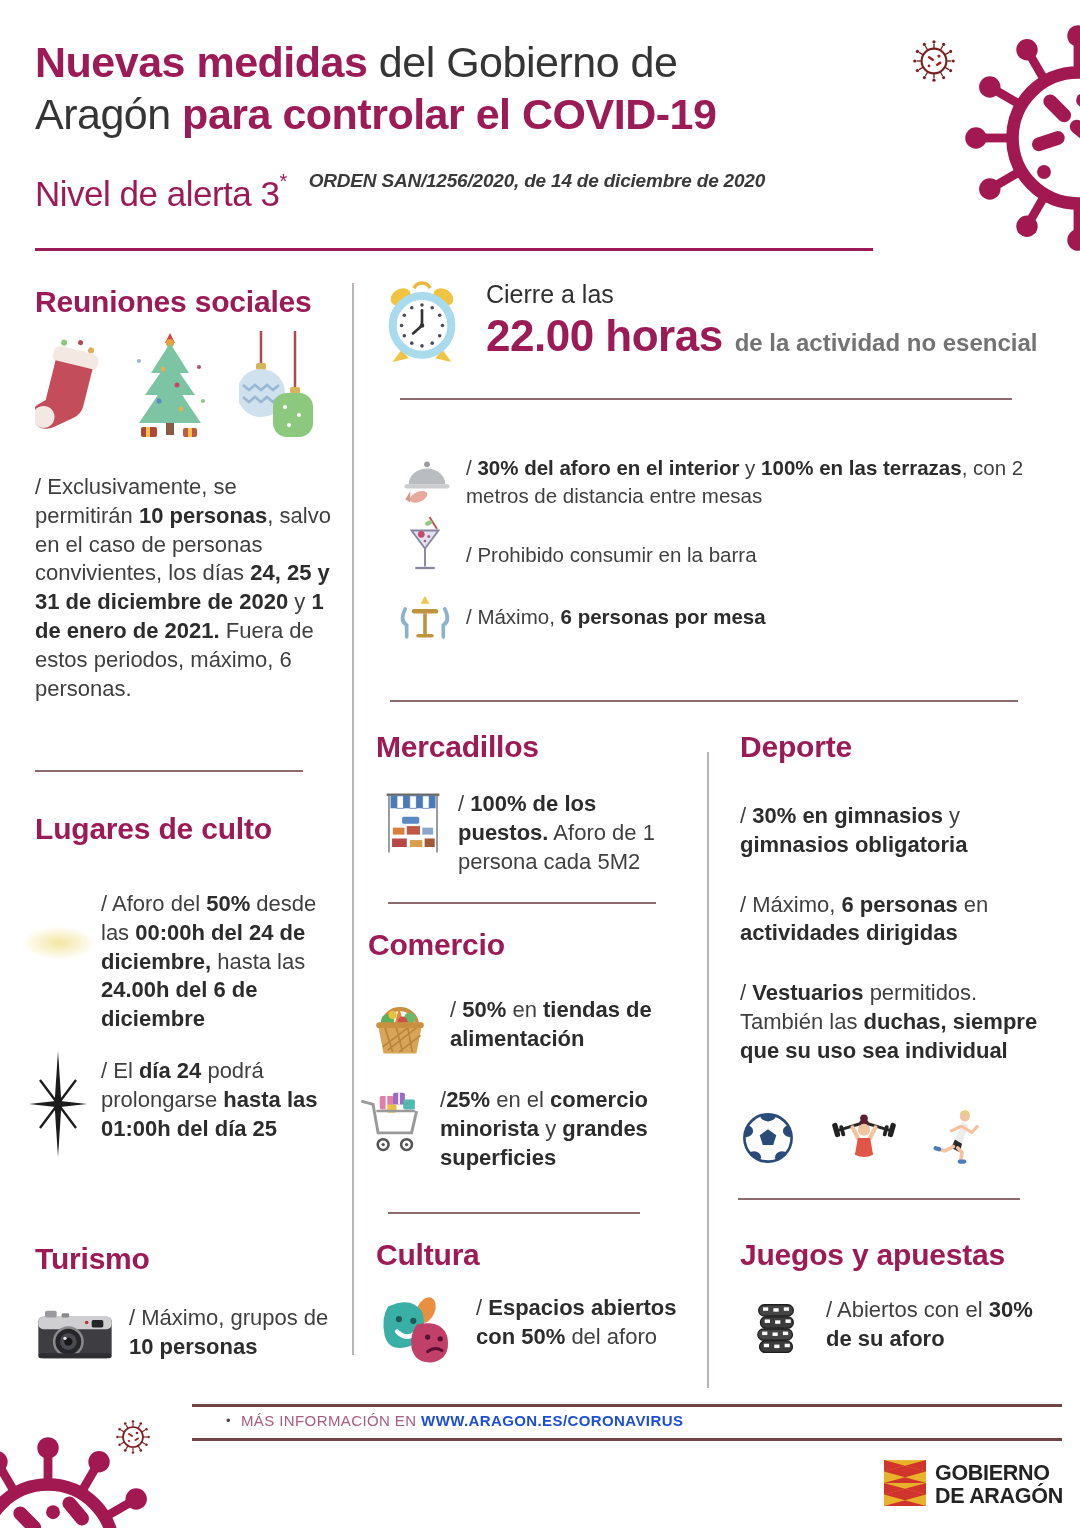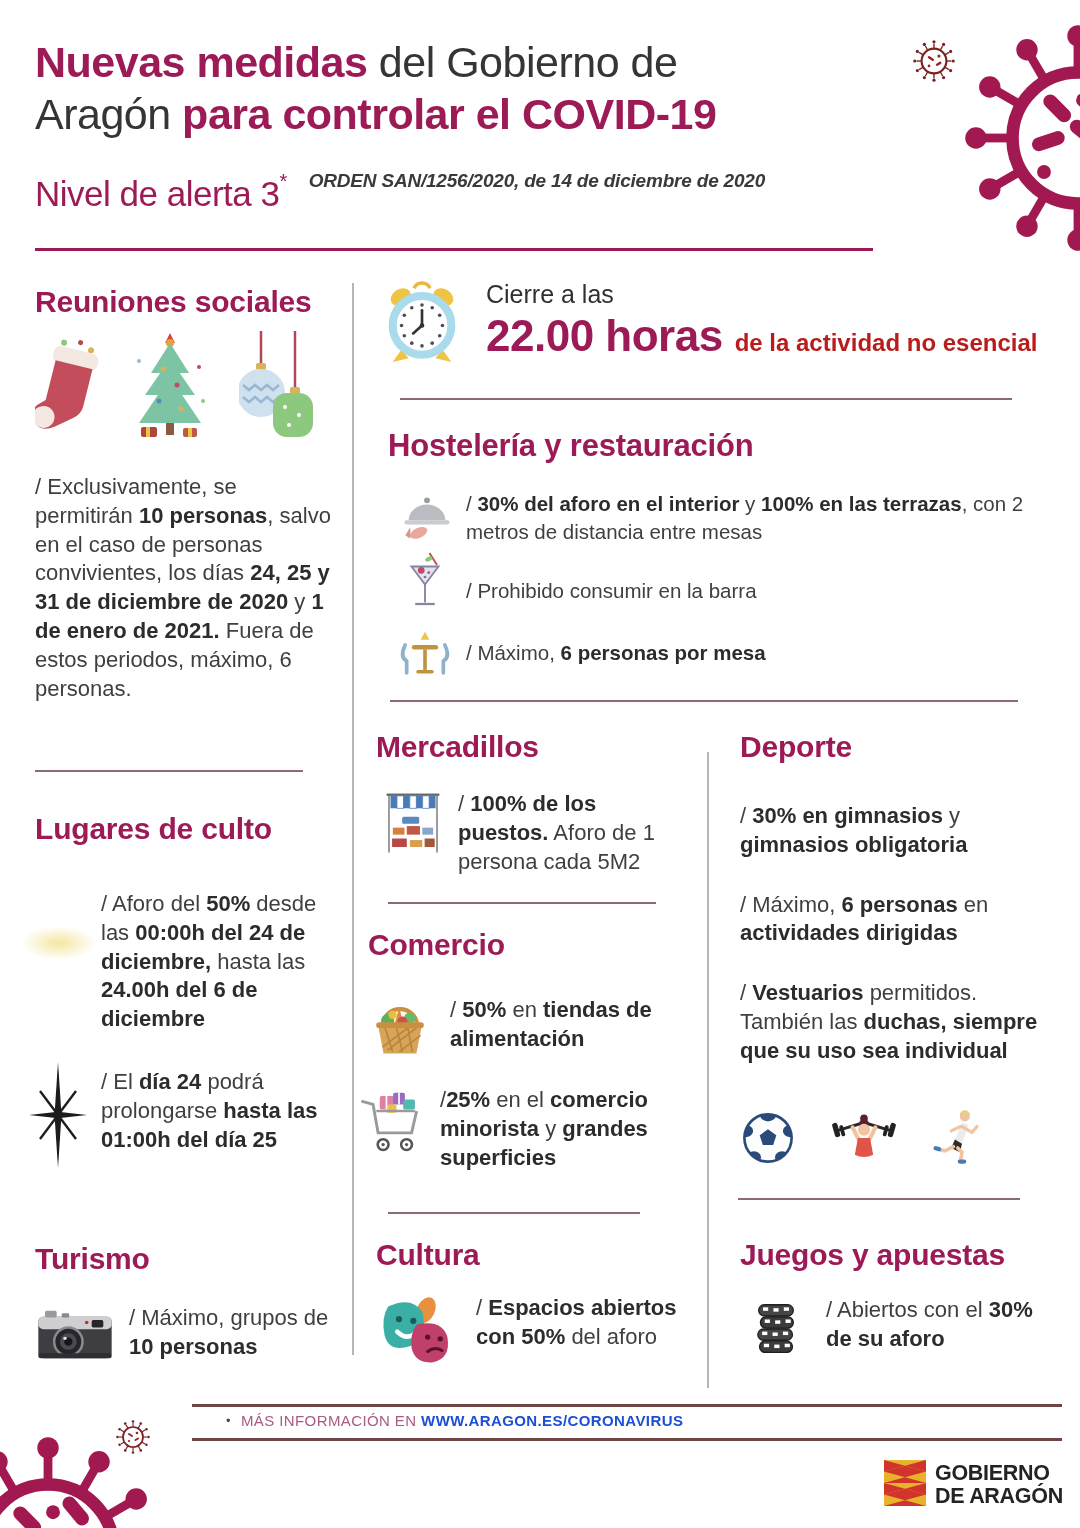--- a/index.html
+++ b/index.html
@@ -28,21 +28,21 @@
   .rule-accent{height:3px;background:var(--accent)}
   .rule{height:2px;background:#8d6b6f}
   .vline{width:2px;background:#bcb3b7}
   .rule-dark{height:3px;background:#6f4545}
   
   .closure{display:flex;align-items:flex-start}
   .closure-text{margin-left:24px;padding-top:4px}
   .closure-line1{font-size:25px;font-weight:400;color:#303030}
   .closure-line2{display:flex;align-items:baseline;margin-top:2px}
   .closure-time{font-size:44px;font-weight:700;color:var(--accent);letter-spacing:-.5px}
-  .closure-suffix{font-size:24px;font-weight:700;color:#b91c1c;margin-left:12px}
+  .closure-suffix{font-size:24px;font-weight:700;color:#737373;margin-left:12px}
   
   .row{display:flex;align-items:flex-start}
   .icon-cell{flex:0 0 auto}
   
   .info{font-size:15px;letter-spacing:.4px;display:flex;align-items:center}
   .info .dot{color:#5a4444;margin-right:10px;font-size:13px}
   .info .pre{color:#a85c80;font-weight:400}
   .info .url{color:#1d4ed8;font-weight:700}
   .logo{display:flex;align-items:center}
   .logo-text{margin-left:9px;font-size:21.5px;font-weight:700;color:#232323;line-height:1.06;letter-spacing:-.3px}
@@ -244,21 +244,21 @@
 <div class="abs" style="left:35px;top:812px;width:305px">
   <div class="h2">Lugares de culto</div>
   <div class="row" style="margin-top:44px">
     <div class="icon-cell" style="width:66px;padding-top:36px">
       <div style="width:76px;height:34px;margin-left:-14px;background:radial-gradient(ellipse at center, rgba(238,216,110,.65), rgba(238,216,110,0) 70%)"></div>
     </div>
     <p class="txt" style="width:239px">
       <span>/ Aforo del </span><b>50%</b><span>  desde las </span><b>00:00h del 24 de diciembre,</b><span> hasta las </span><b>24.00h del 6 de diciembre</b>
     </p>
   </div>
-  <div class="row" style="margin-top:34px">
+  <div class="row" style="margin-top:23px">
     <div class="icon-cell" style="width:66px">
       <svg width="58" height="106" viewBox="0 0 58 106" style="margin-left:-6px;margin-top:-6px">
         <polygon points="29,0 32.5,53 29,106 25.5,53" fill="#1c1c1c"></polygon>
         <polygon points="0,53 29,49.8 58,53 29,56.2" fill="#1c1c1c"></polygon>
         <line x1="11" y1="29" x2="47" y2="77" stroke="#1c1c1c" stroke-width="2.4"></line>
         <line x1="47" y1="29" x2="11" y2="77" stroke="#1c1c1c" stroke-width="2.4"></line>
       </svg>
     </div>
     <p class="txt" style="width:239px">
       <span>/ El </span><b>día 24</b><span> podrá prolongarse </span><b>hasta las 01:00h del día 25</b>
@@ -322,21 +322,20 @@
     <div class="closure-line1">Cierre a las</div>
     <div class="closure-line2">
       <span class="closure-time">22.00 horas</span>
       <span class="closure-suffix">de la actividad no esencial</span>
     </div>
   </div>
 </div>
 <div class="abs rule" style="left:400px;top:398px;width:612px"></div>
 
 <div class="abs" style="left:388px;top:428px;width:648px">
-  <div class="h2" style="font-size:31px">Hostelería y restauración</div>
   <div class="row" style="margin-top:26px">
     <div class="icon-cell" style="width:78px;padding-left:14px">
       <svg width="50" height="54" viewBox="0 0 60 64">
         <circle cx="30" cy="12" r="3.5" fill="#9a9da0"></circle>
         <path d="M8,36 a22,19 0 0 1 44,0 z" fill="#b9bcc0"></path>
         <rect x="3" y="36" width="54" height="5" rx="2.5" fill="#caccd0"></rect>
         <ellipse cx="20" cy="51" rx="11" ry="6" fill="#e8a89e" transform="rotate(-24 20 51)"></ellipse>
         <path d="M10,44 l-6,10 6,4 z" fill="#d89890"></path>
       </svg>
     </div>

